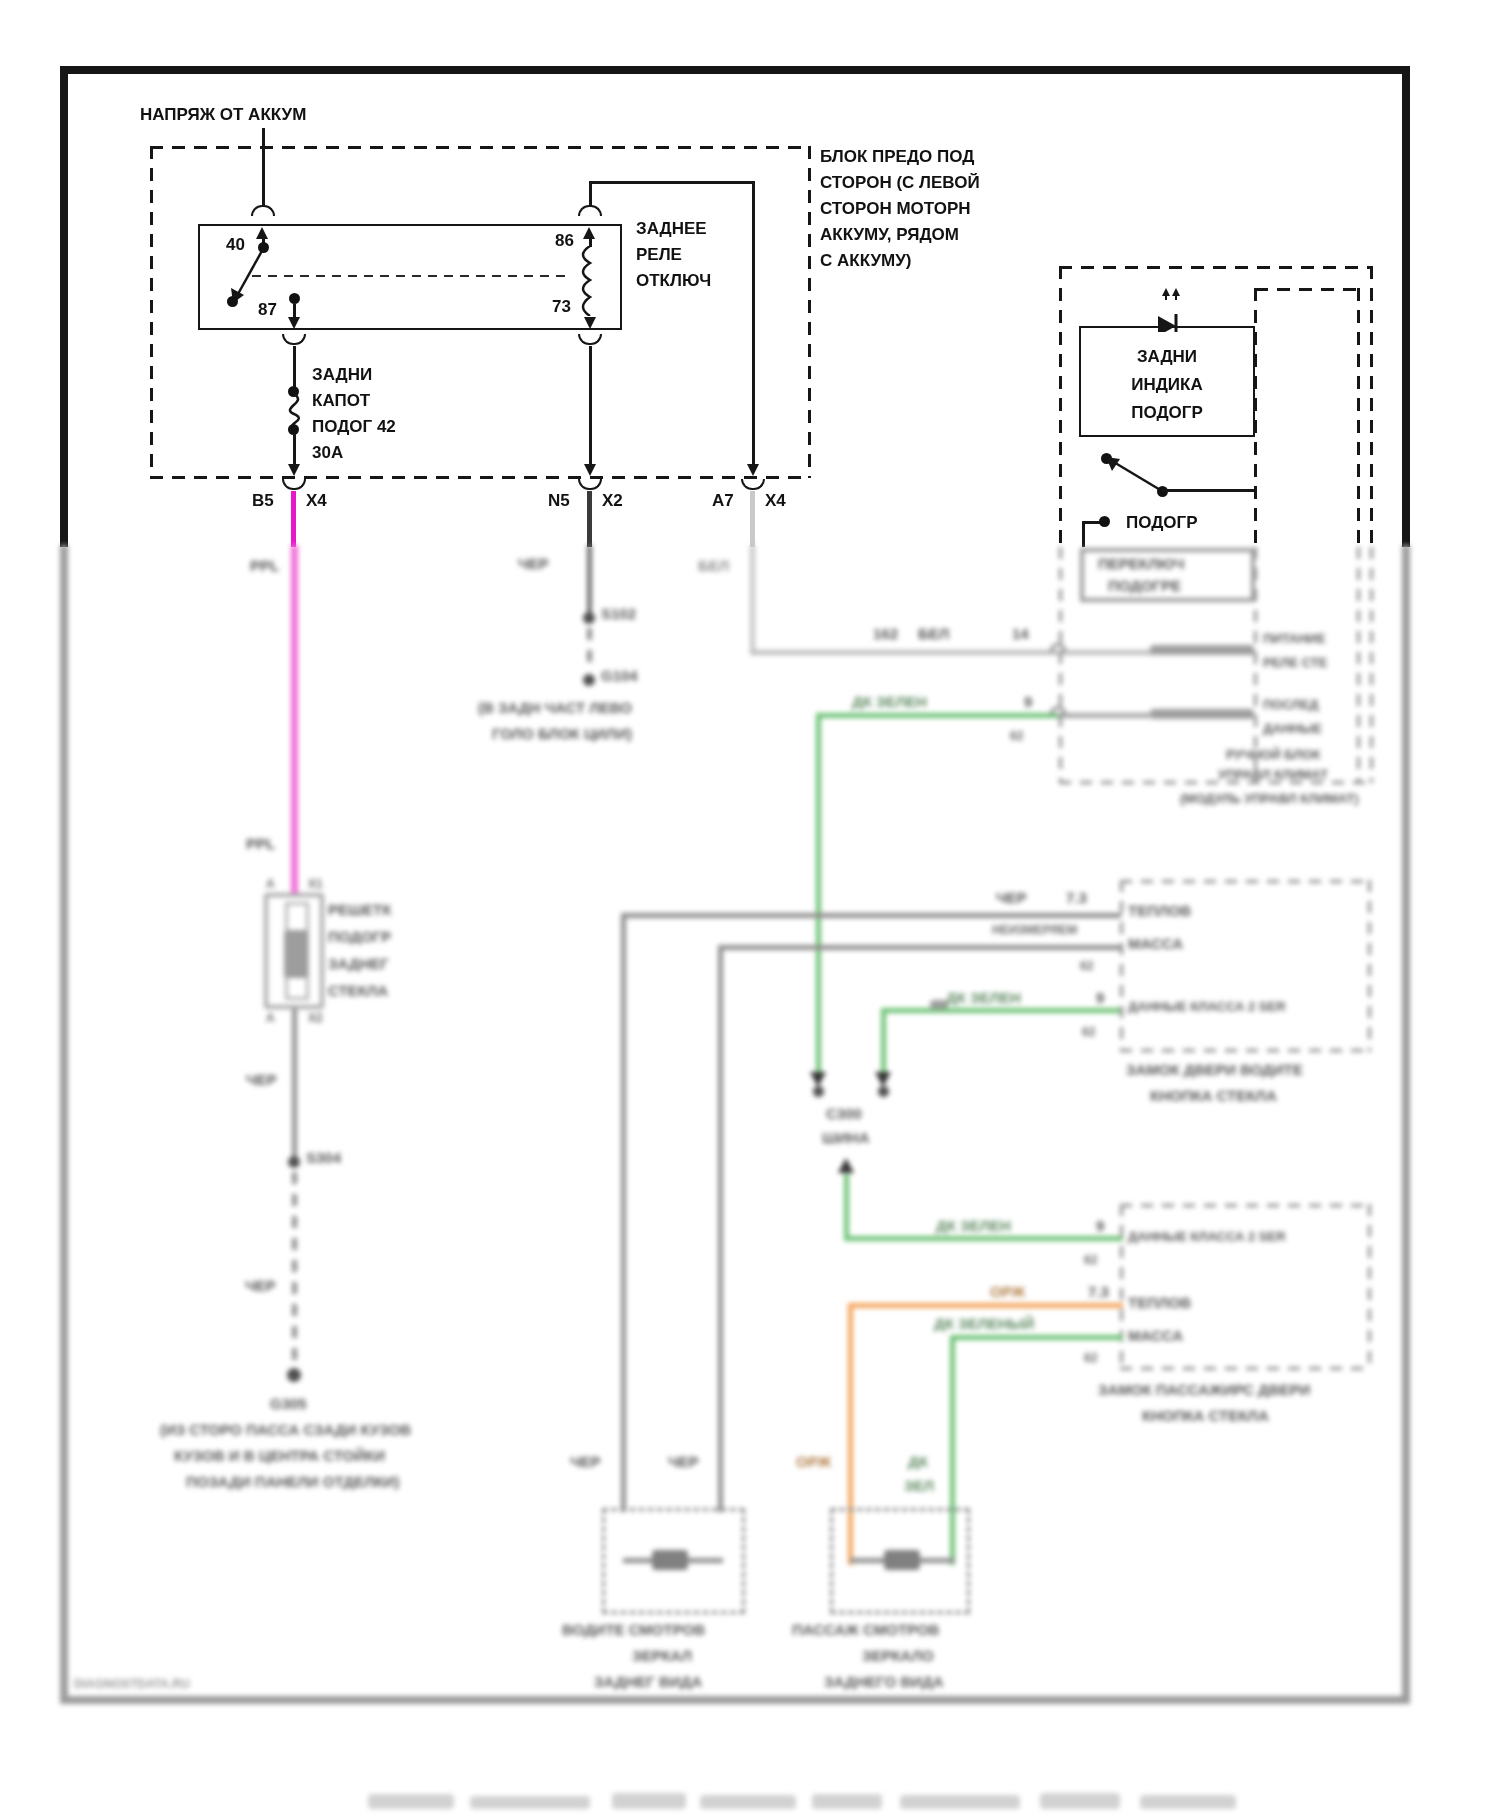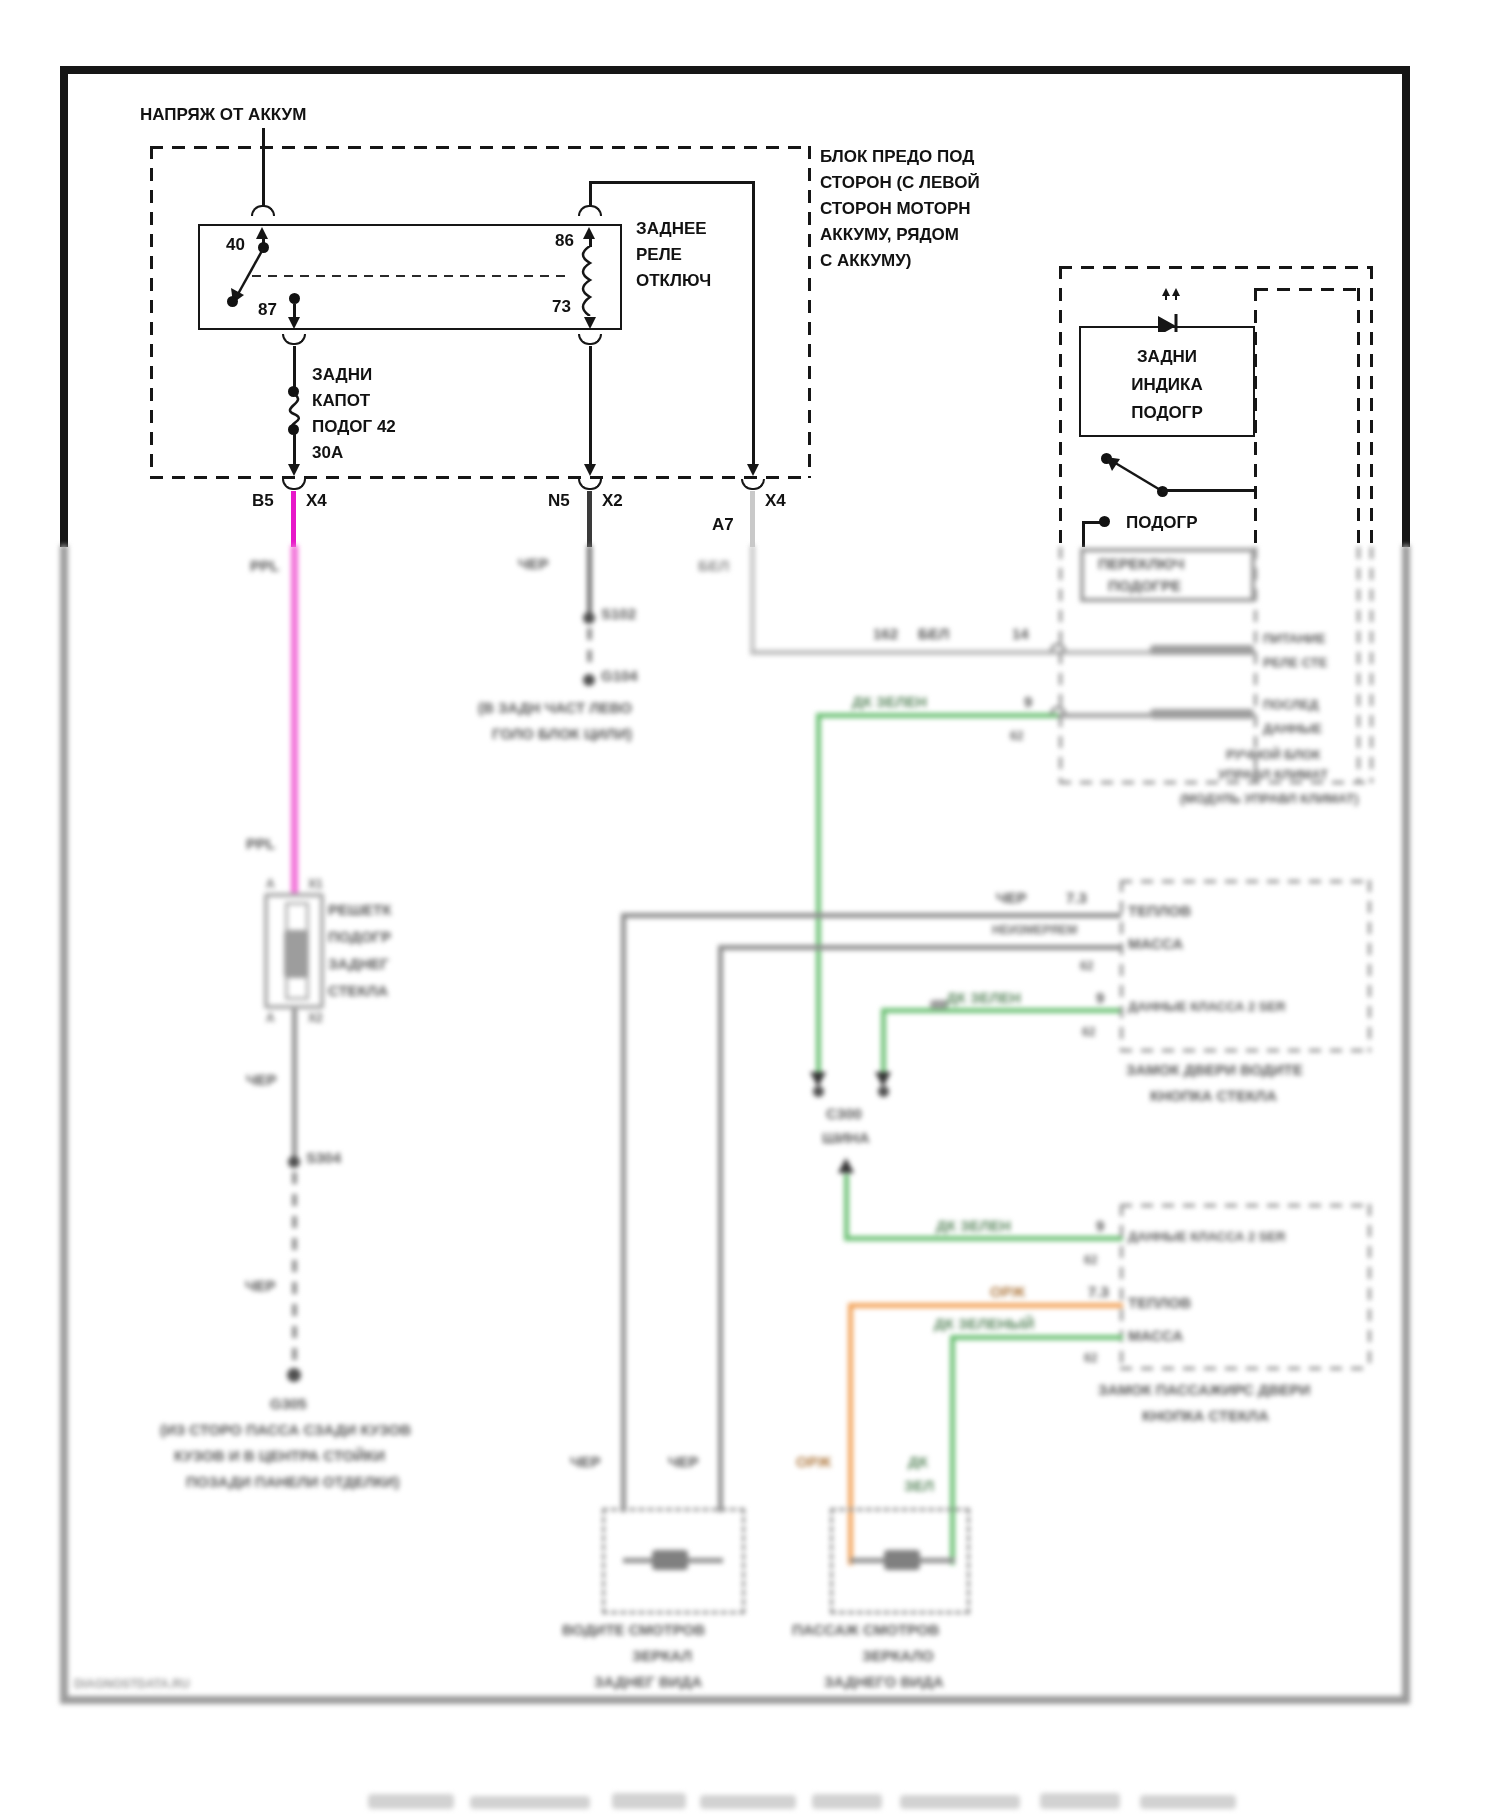--- a/index.html
+++ b/index.html
@@ -114,21 +114,21 @@
 
   <div class="t" style="left:312px;top:366px">ЗАДНИ</div>
   <div class="t" style="left:312px;top:392px">КАПОТ</div>
   <div class="t" style="left:312px;top:418px">ПОДОГ 42</div>
   <div class="t" style="left:312px;top:444px">30А</div>
 
   <div class="t" style="left:252px;top:492px">B5</div>
   <div class="t" style="left:306px;top:492px">X4</div>
   <div class="t" style="left:548px;top:492px">N5</div>
   <div class="t" style="left:602px;top:492px">X2</div>
-  <div class="t" style="left:712px;top:516px">A7</div>
+  <div class="t" style="left:712px;top:492px">A7</div>
   <div class="t" style="left:765px;top:492px">X4</div>
 
   <div style="position:absolute;left:291px;top:491px;width:5px;height:56px;background:#e718c9"></div>
   <div style="position:absolute;left:587px;top:491px;width:5px;height:56px;background:#3a3a3a"></div>
   <div style="position:absolute;left:750px;top:491px;width:5px;height:56px;background:#c9c9c9"></div>
 
   <div class="hd" style="left:1059px;top:266px;width:314px"></div>
   <div class="vd" style="left:1059px;top:266px;height:281px"></div>
   <div class="vd" style="left:1370px;top:266px;height:281px"></div>
   <div class="hd" style="left:1255px;top:288px;width:105px"></div>

